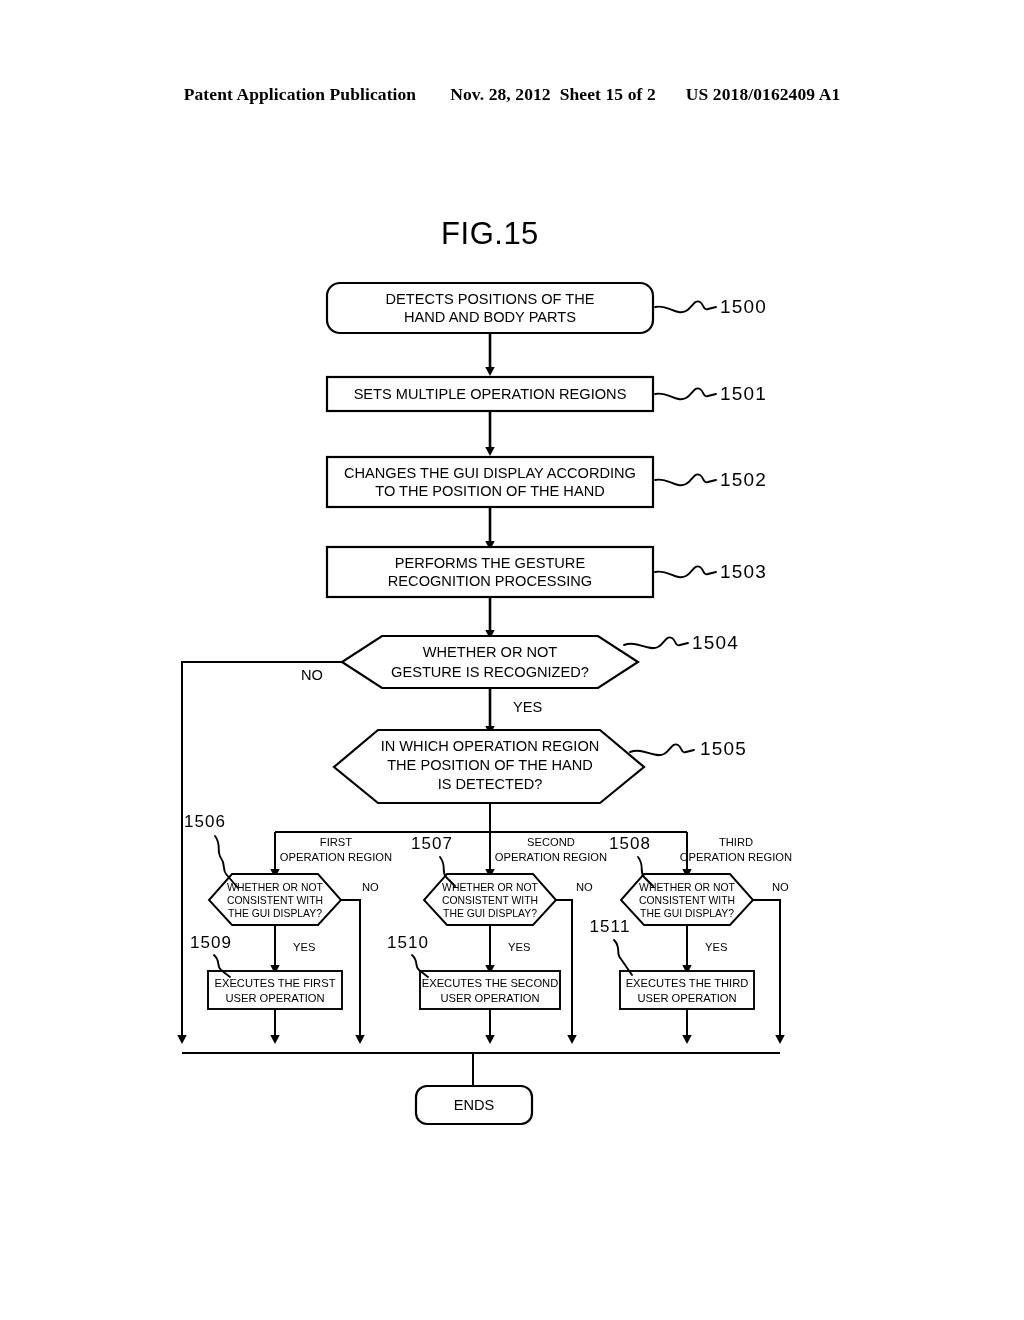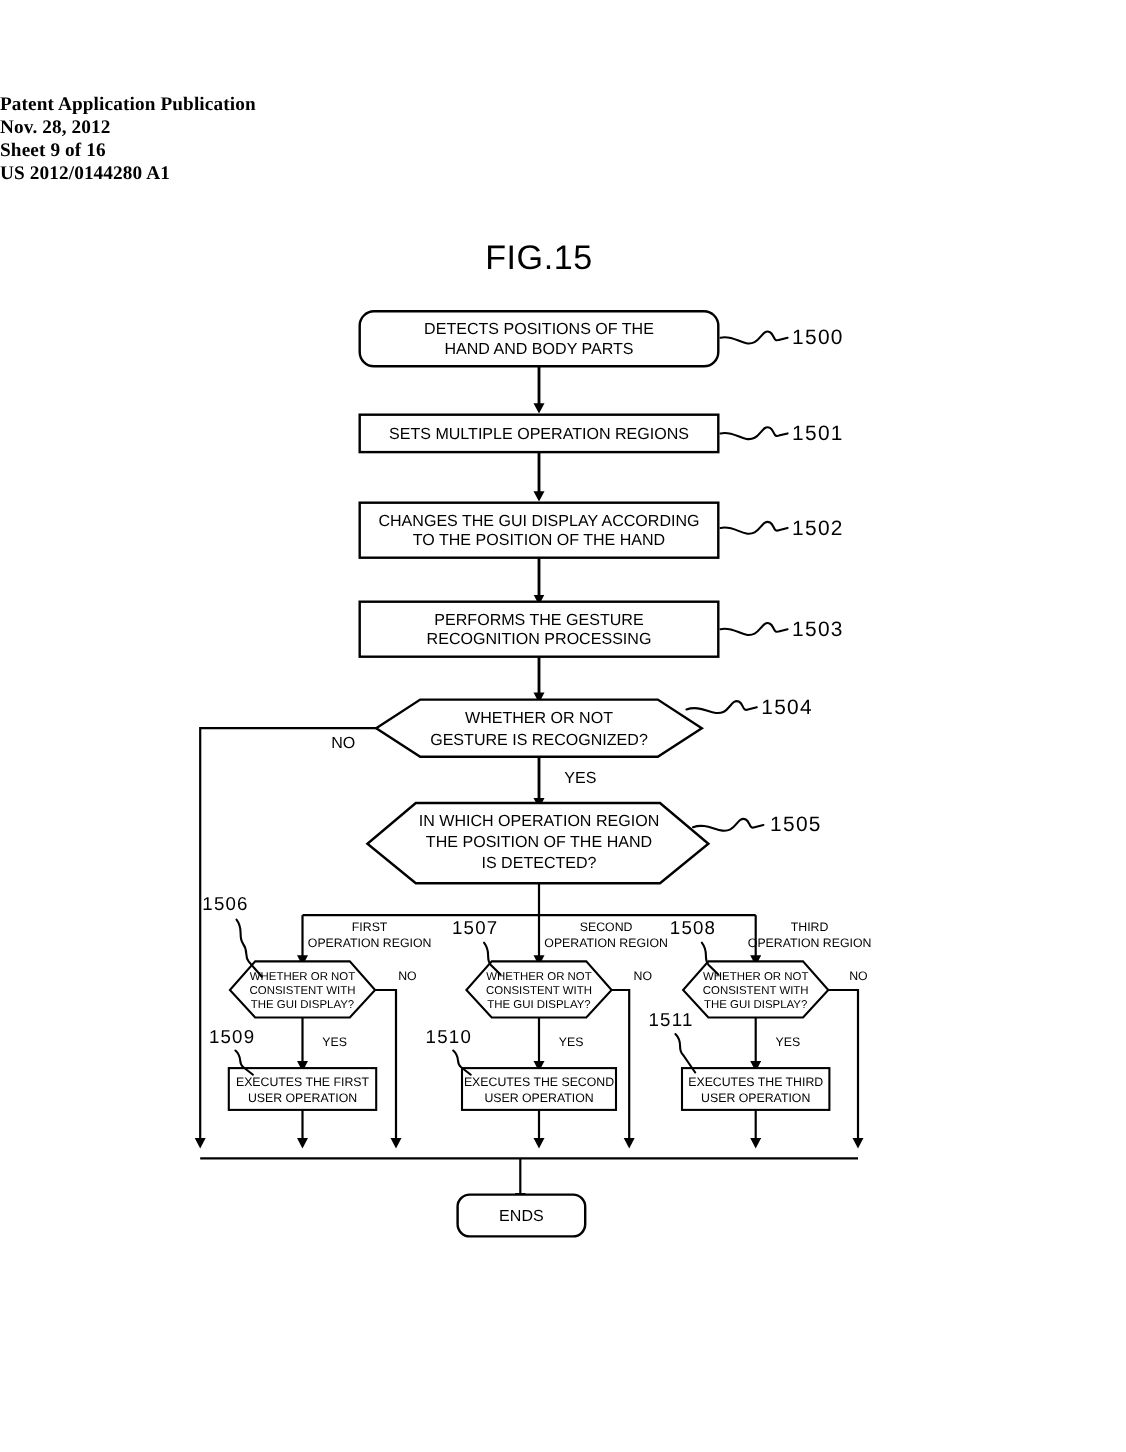--- a/index.html
+++ b/index.html
@@ -28,21 +28,20 @@
     left: 0;
     width: 1024px;
     display: flex;
     justify-content: center;
     align-items: baseline;
     font-family: "Liberation Serif", serif;
     font-weight: bold;
     font-size: 17.5px;
     letter-spacing: 0.1px;
     white-space: nowrap;
-    flex-direction: column;
   }
   .pub-header .seg { display: inline-block; }
   .pub-header .gap-a { width: 34px; }
   .pub-header .gap-b { width: 9px; }
   .pub-header .gap-c { width: 30px; }
 
   
   .fig-wrap {
     position: absolute;
     top: 0;
@@ -102,23 +101,23 @@
 </head>
 <body>
 
 <div class="page">
 
   <div class="pub-header">
     <span class="seg">Patent Application Publication</span>
     <span class="gap-a"></span>
     <span class="seg">Nov. 28, 2012</span>
     <span class="gap-b"></span>
-    <span class="seg">Sheet 9 of 16</span>
+    <span class="seg">Sheet 15 of 2</span>
     <span class="gap-c"></span>
-    <span class="seg">US 2012/0144280 A1</span>
+    <span class="seg">US 2018/0162409 A1</span>
   </div>
 
   <div class="fig-wrap">
     <svg width="1024" height="1320" viewBox="0 0 1024 1320" xmlns="http://www.w3.org/2000/svg">
 
       <defs>
         <marker id="ah" markerWidth="13" markerHeight="13" refX="1.5" refY="5" orient="auto" markerUnits="userSpaceOnUse">
           <path d="M0,0 L0,10 L9.5,5 z" class="arrowhead"></path>
         </marker>
         <marker id="ahs" markerWidth="11" markerHeight="11" refX="1.2" refY="4.2" orient="auto" markerUnits="userSpaceOnUse">

